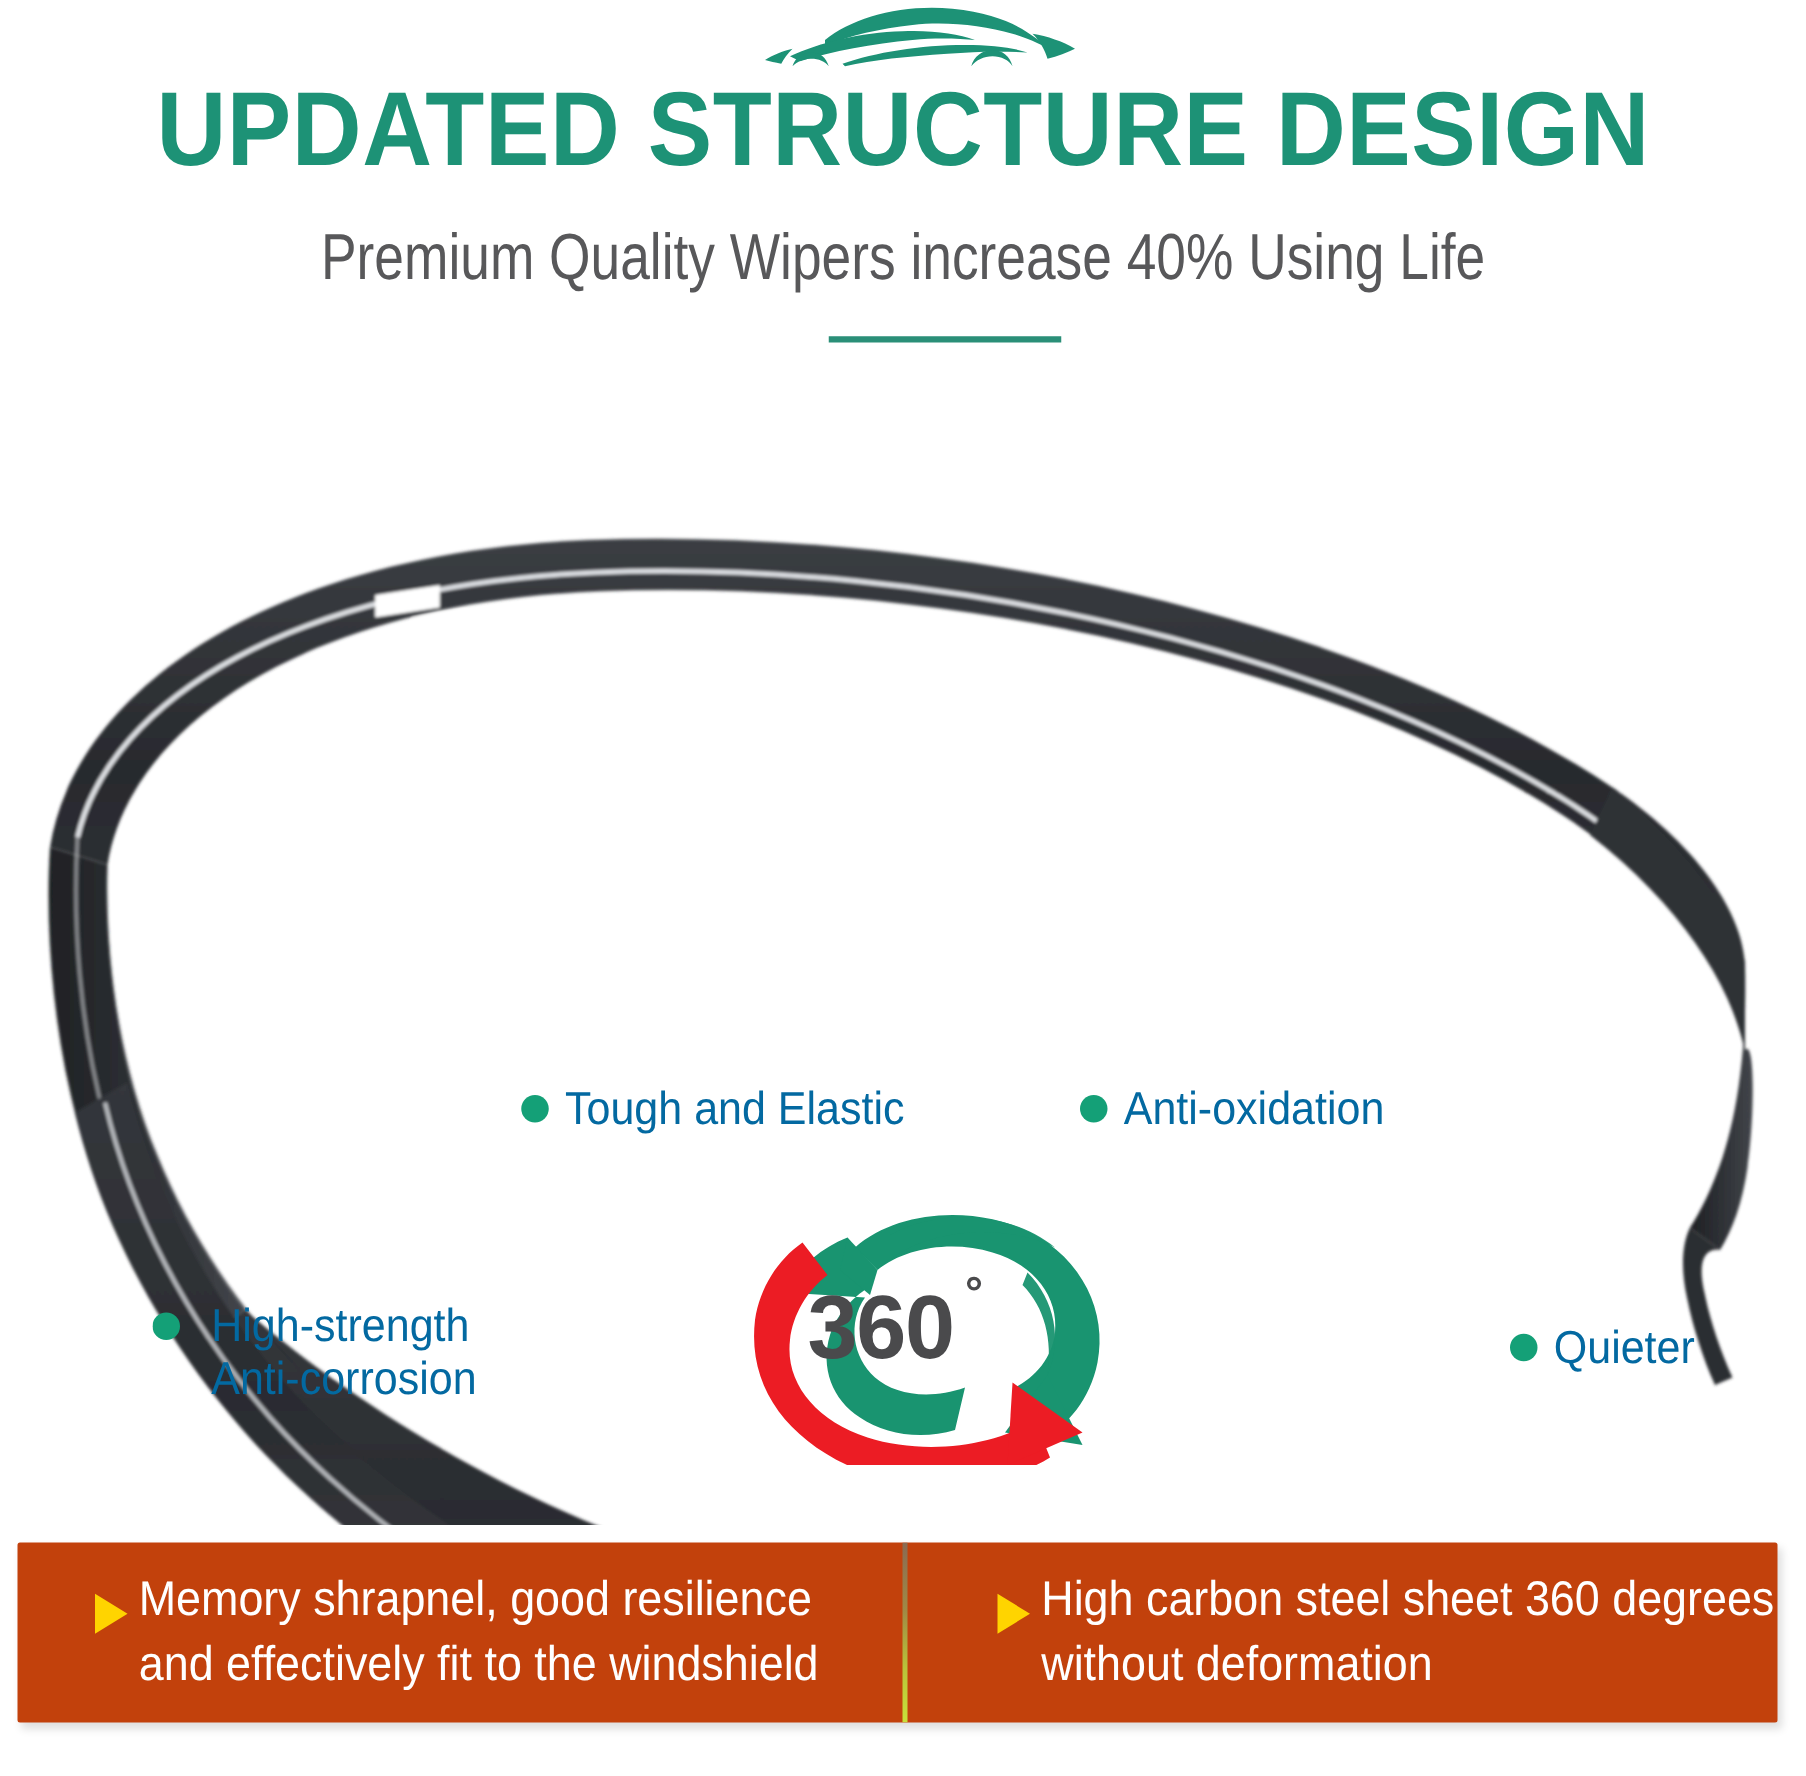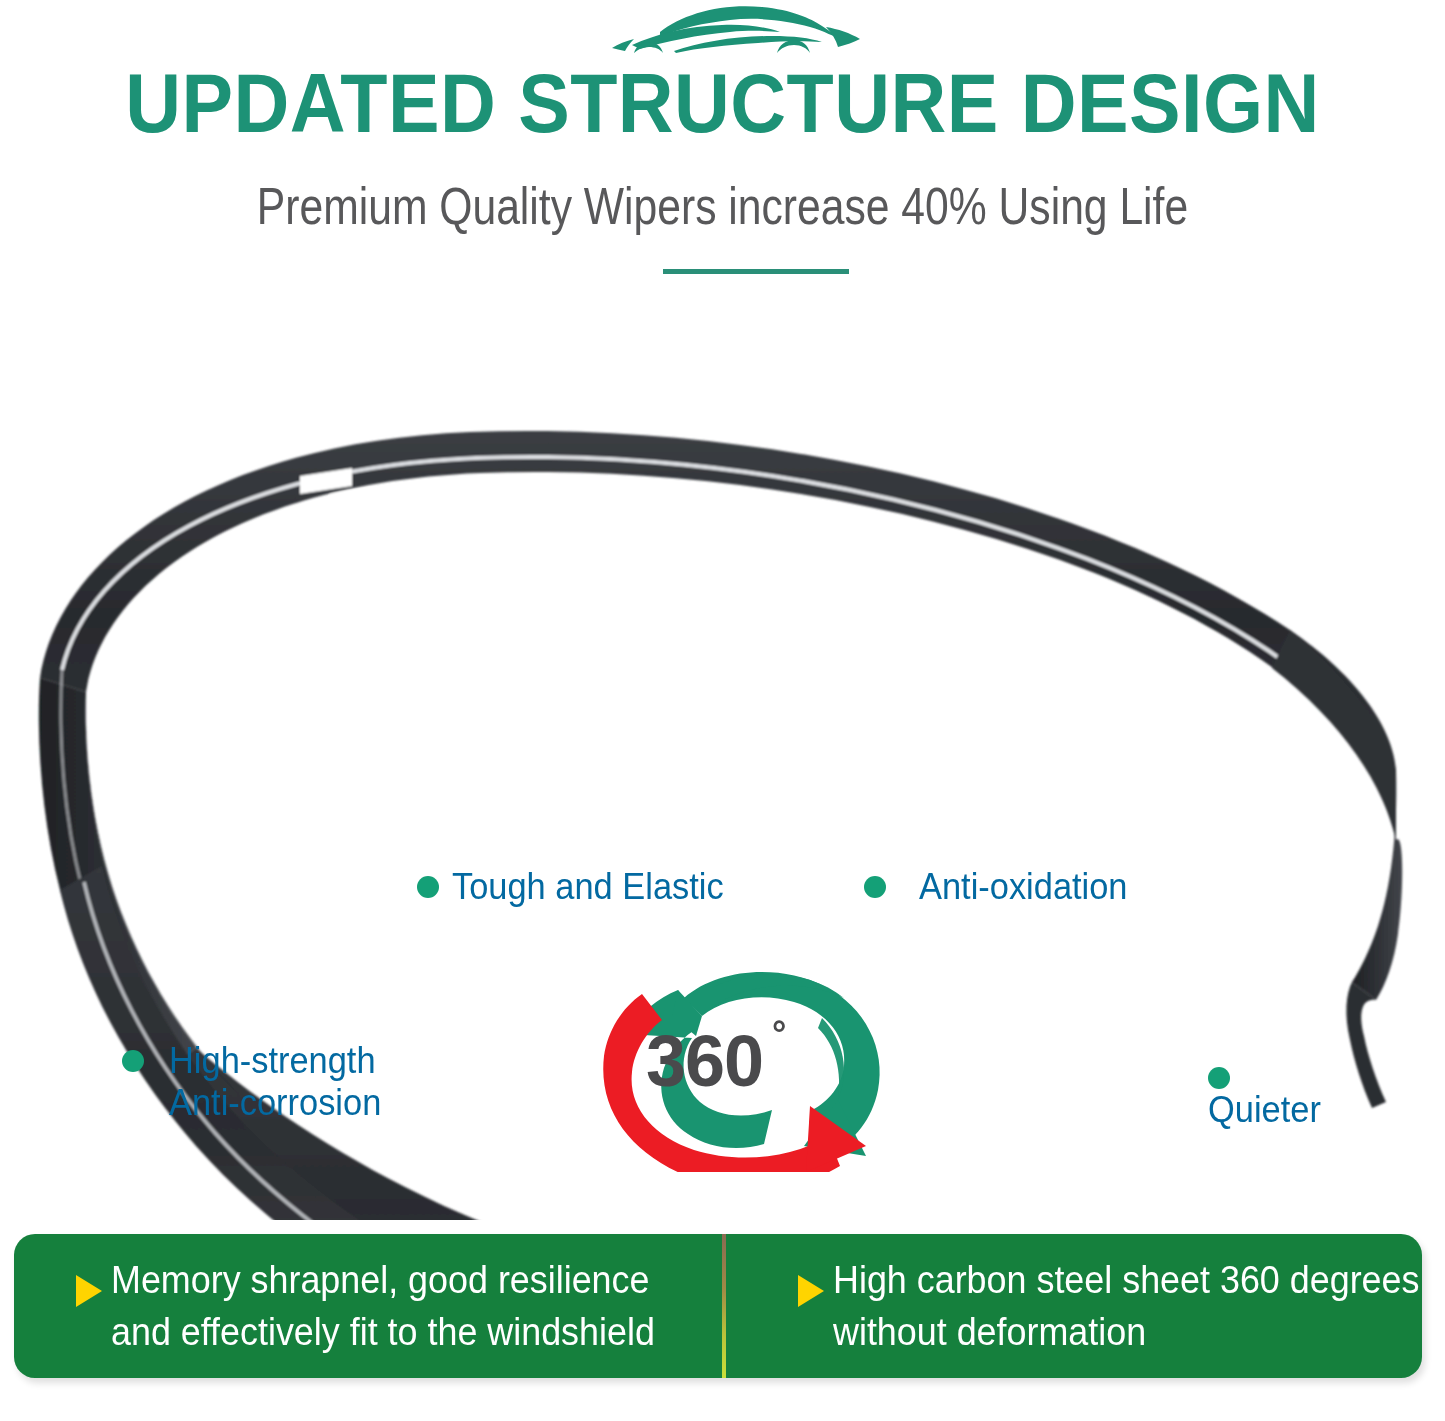--- a/index.html
+++ b/index.html
@@ -108,42 +108,42 @@
     flex: 0 0 auto;
     margin-top: 10px;
     margin-right: 13px;
   }
   .callout .ctext {
     transform: scaleX(0.93);
     transform-origin: left top;
   }
 
   #callout-tough    { left: 417px; top: 566px; }
-  #callout-anti-ox  { left: 864px; top: 566px; gap: 20px; }
+  #callout-anti-ox  { left: 864px; top: 566px; }
   #callout-high-str { left: 122px; top: 740px; gap: 12px; }
-  #callout-quieter  { left: 1208px; top: 757px; flex-direction: column; }
+  #callout-quieter  { left: 1208px; top: 757px; }
 
   
   #badge-360 {
     position: absolute;
     left: 566px;
     top: 660px;
     width: 350px;
     height: 212px;
   }
 
   
   #banner {
     position: absolute;
     left: 14px;
     top: 1234px;
     width: 1408px;
     height: 144px;
-    background: #15803d;
-    border-radius: 21px;
+    background: #c2410c;
+    border-radius: 2px;
     box-shadow: 3px 5px 7px rgba(0,0,0,0.13);
     display: flex;
     overflow: hidden;
   }
   .banner-half {
     flex: 1 1 50%;
     display: flex;
     align-items: center;
     box-sizing: border-box;
   }

